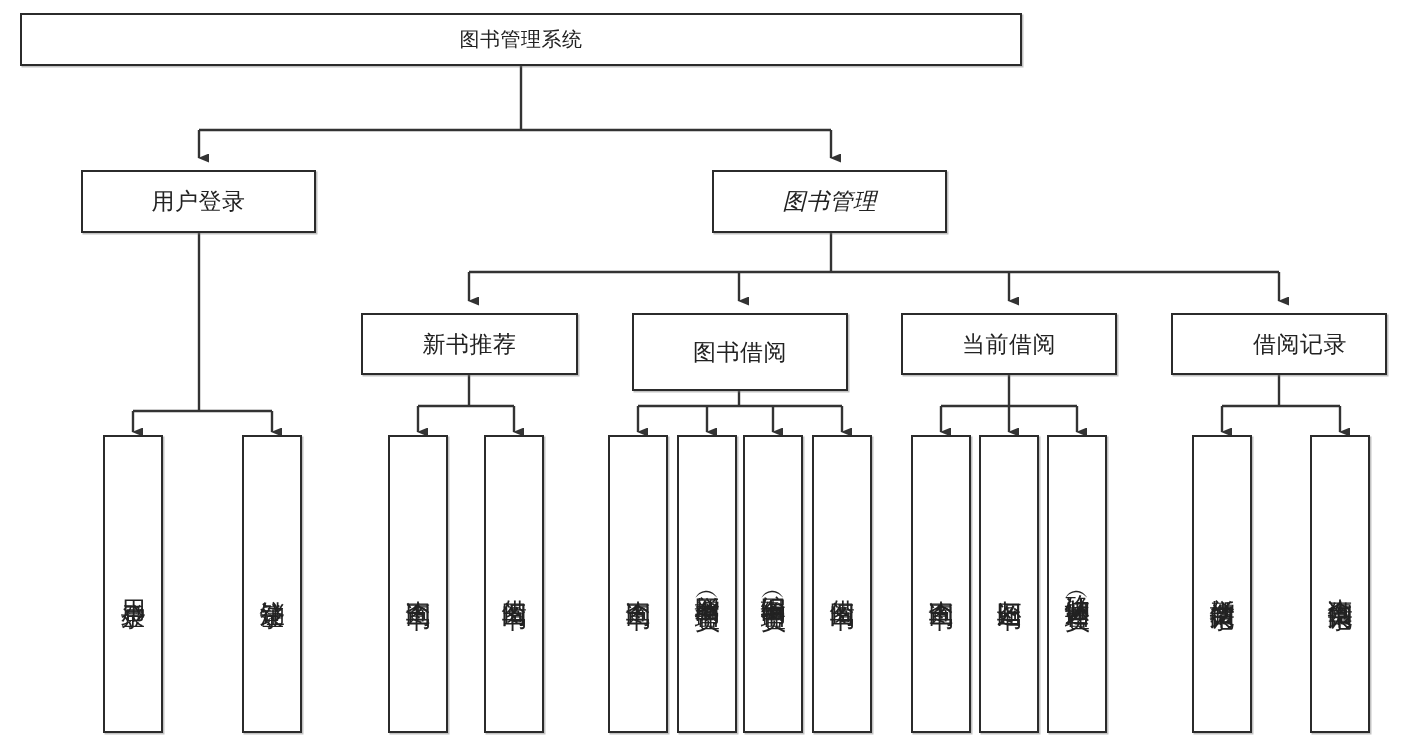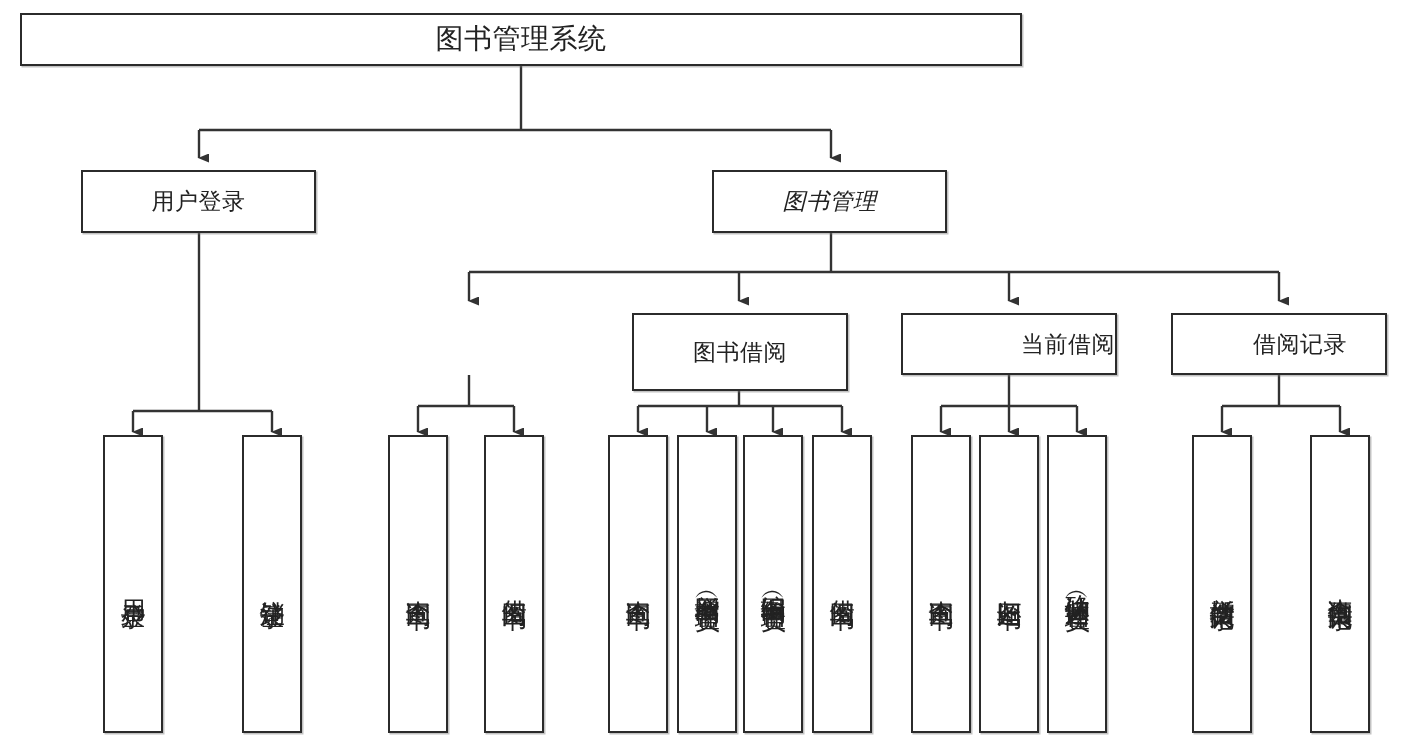--- a/index.html
+++ b/index.html
@@ -20,21 +20,21 @@
     justify-content:center;
     color:#222222;
     box-shadow:1.5px 1.5px 0 rgba(120,120,120,0.45);
   }
   .node .lbl{
     line-height:1.08;
     white-space:nowrap;
     letter-spacing:0.5px;
   }
   .node.h .lbl{font-size:23px;}
-  .node.root .lbl{font-size:28px;}
+  .node.root .lbl{font-size:20px;}
 
   
   .node.v{
     align-items:center;
     justify-content:center;
   }
   .node.v .lbl{
     writing-mode:vertical-rl;
     text-orientation:upright;
     font-size:25px;
@@ -113,24 +113,27 @@
     <span class="lbl">图书管理系统</span>
   </div>
 
   <div class="node h" style="left:81px;top:170px;width:235px;height:63px;">
     <span class="lbl">用户登录</span>
   </div>
   <div class="node h" style="left:712px;top:170px;width:235px;height:63px;font-style:italic;">
     <span class="lbl">图书管理</span>
   </div>
 
+  <div class="node h" style="left:361px;top:313px;width:217px;height:62px;">
+    <span class="lbl">新书推荐</span>
+  </div>
   <div class="node h" style="left:632px;top:313px;width:216px;height:78px;">
     <span class="lbl">图书借阅</span>
   </div>
-  <div class="node h" style="left:901px;top:313px;width:216px;height:62px;justify-content:flex-end;">
+  <div class="node h" style="left:901px;top:313px;width:216px;height:62px;">
     <span class="lbl">当前借阅</span>
   </div>
   <div class="node h" style="left:1171px;top:313px;width:216px;height:62px;padding-left:42px;">
     <span class="lbl">借阅记录</span>
   </div>
 
   <div class="node v" style="left:103px;top:435px;width:60px;height:298px;">
     <span class="lbl">用户登录</span>
   </div>
   <div class="node v" style="left:242px;top:435px;width:60px;height:298px;">

